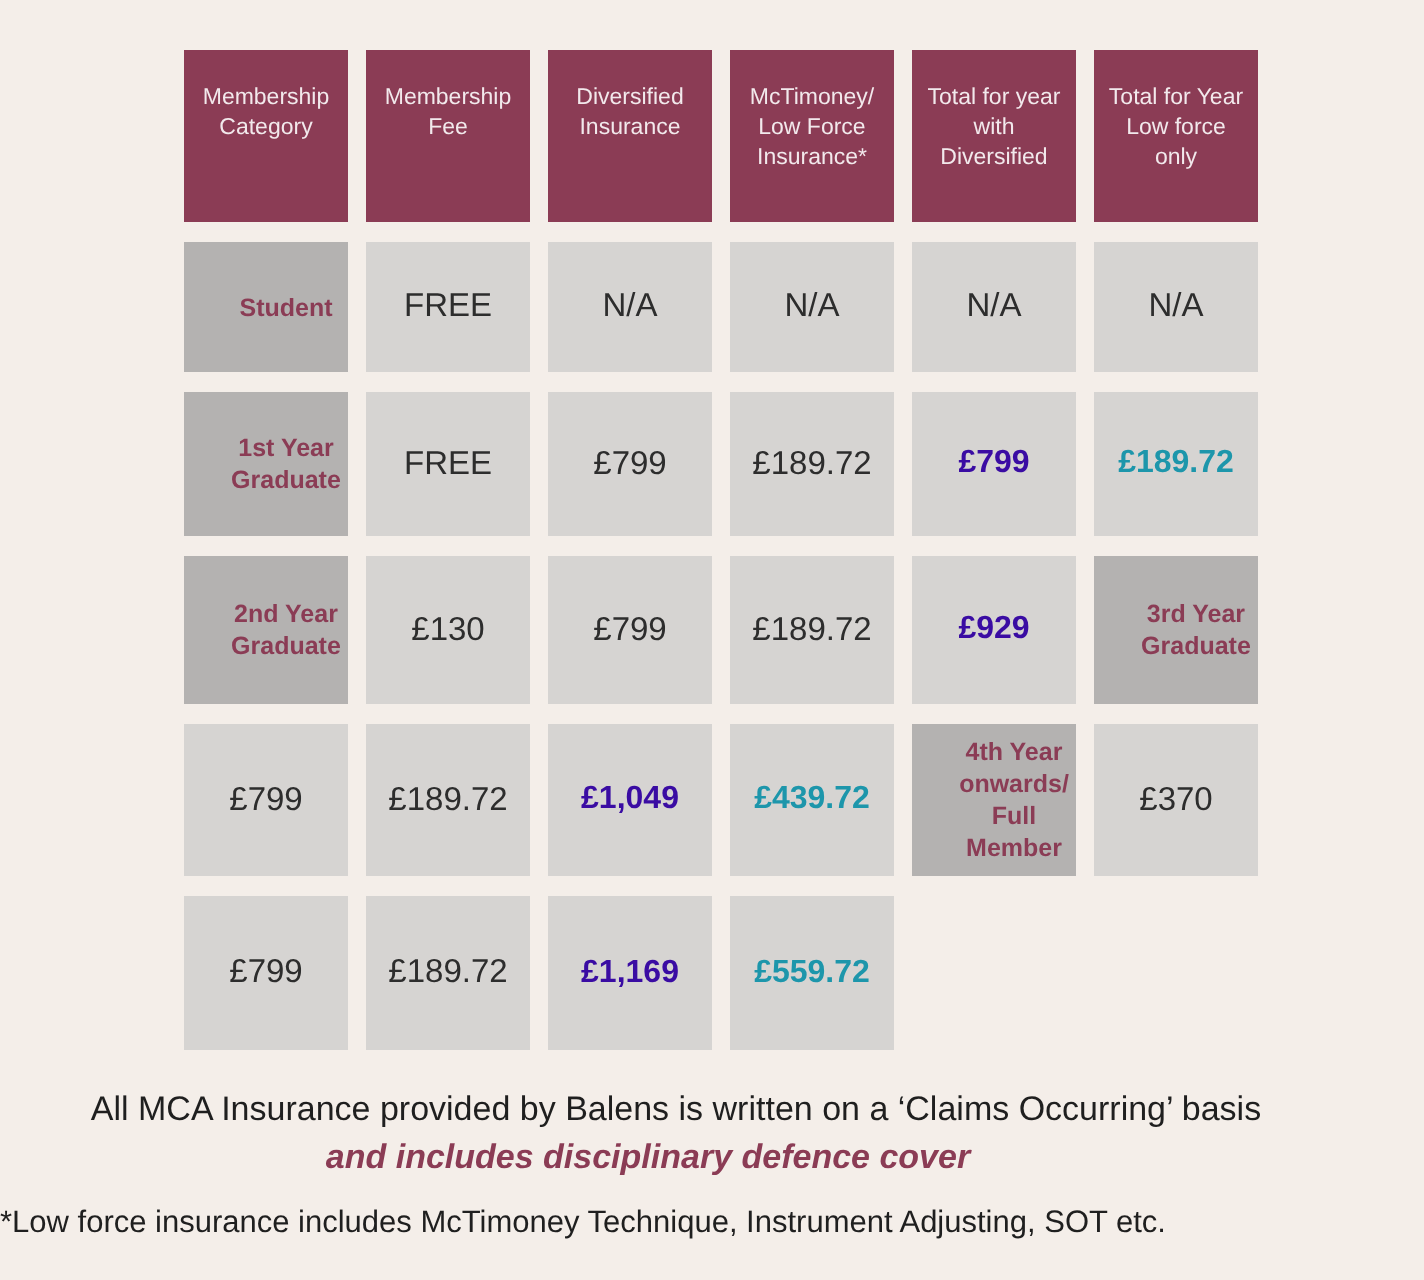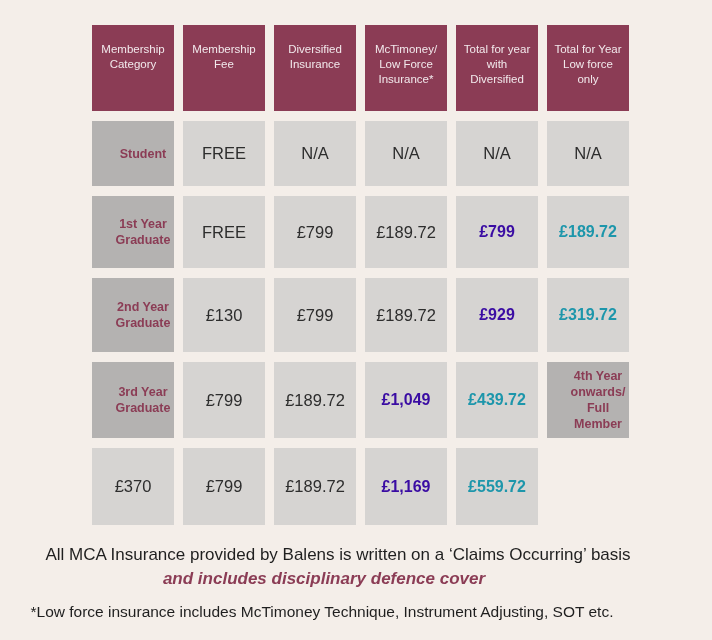--- a/index.html
+++ b/index.html
@@ -84,21 +84,21 @@
     color: var(--maroon, #8b3c55);
     font-size: 17px;
     font-weight: bold;
     font-style: italic;
   }
   .footnote {
     position: absolute;
     top: 603px;
     left: 0;
     width: 644px;
-    text-align: center;
+    text-align: left;
     color: var(--footer-text, #1f1f1f);
     font-size: 15.5px;
   }
 </style>
 </head>
 <body>
 
 <div class="table-grid">
 
   <div class="hcell">Membership
@@ -131,21 +131,20 @@
   <div class="dcell">£189.72</div>
   <div class="dcell total-div">£799</div>
   <div class="dcell total-low">£189.72</div>
 
   <div class="lcell">2nd Year
 Graduate</div>
   <div class="dcell">£130</div>
   <div class="dcell">£799</div>
   <div class="dcell">£189.72</div>
   <div class="dcell total-div">£929</div>
-  <div class="dcell total-low">£319.72</div>
 
   <div class="lcell">3rd Year
 Graduate</div>
   <div class="dcell">£799</div>
   <div class="dcell">£189.72</div>
   <div class="dcell total-div">£1,049</div>
   <div class="dcell total-low">£439.72</div>
 
   <div class="lcell">4th Year
 onwards/

